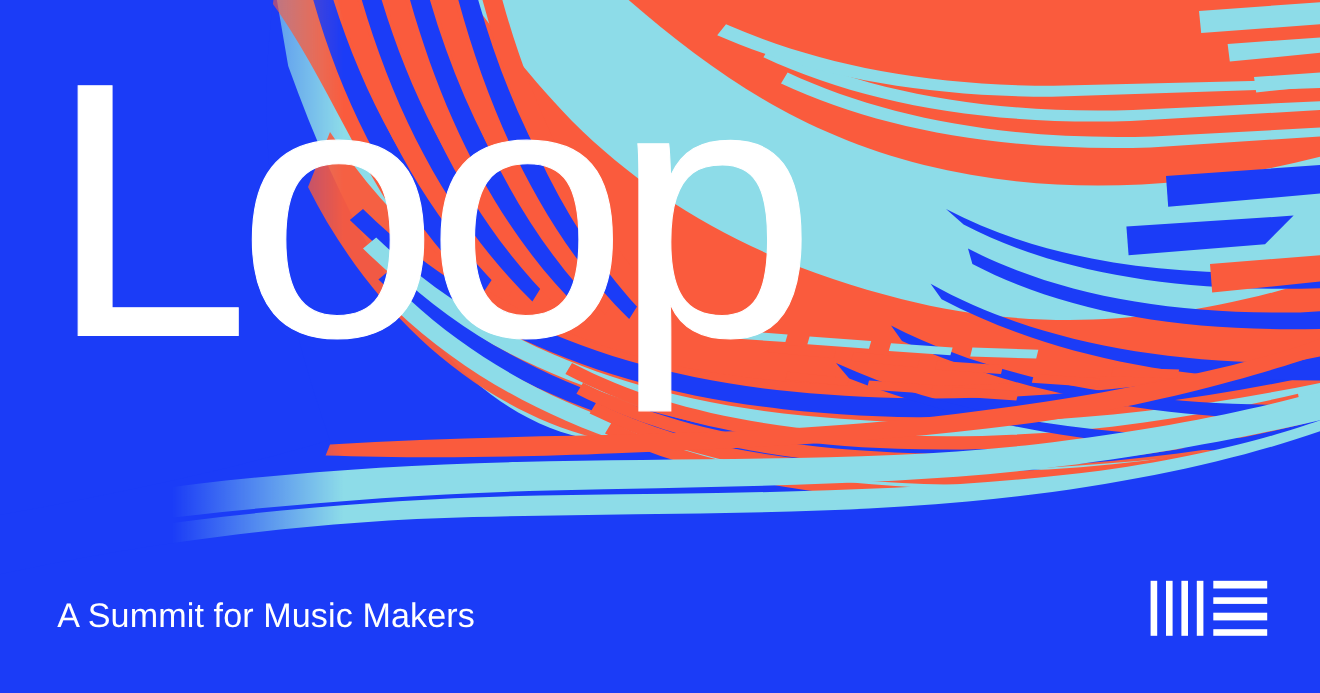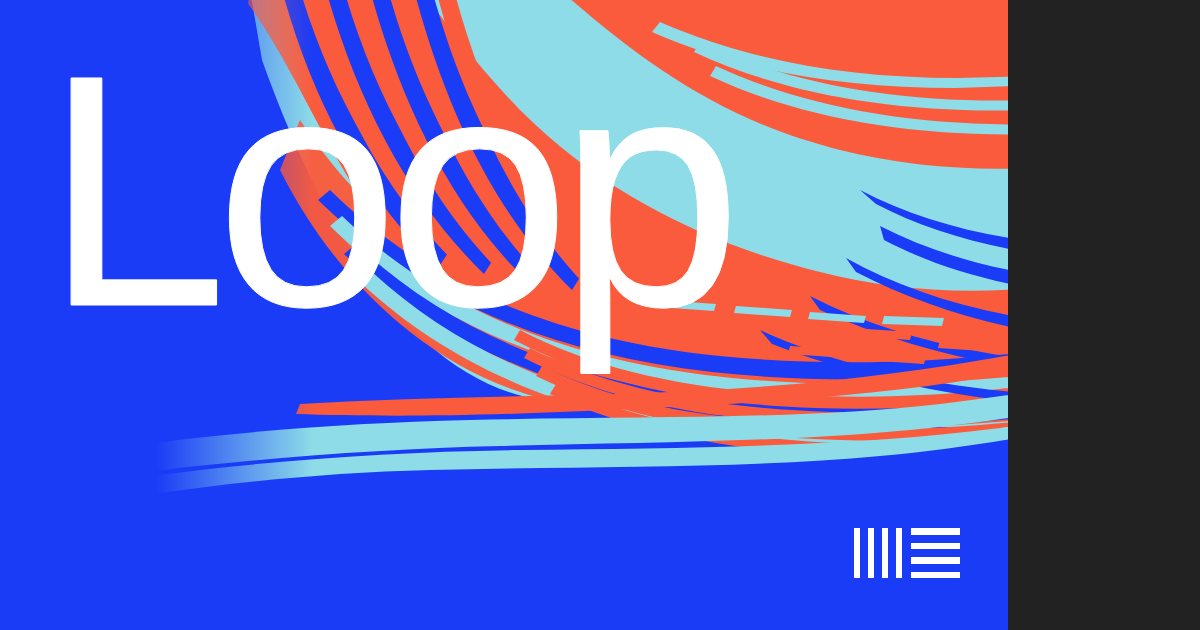--- a/index.html
+++ b/index.html
@@ -3,21 +3,21 @@
 <meta charset="utf-8">
 <title>Loop</title>
 <style>
   html, body {
     margin: 0;
     padding: 0;
     background: #222;
   }
   #poster {
     position: relative;
-    width: 1008px;
+    width: 1200px;
     height: 630px;
     overflow: hidden;
     background: #1B3CF7;
     font-family: "Liberation Sans", sans-serif;
     -webkit-font-smoothing: antialiased;
   }
 
   
   #artwork {
     position: absolute;
@@ -258,20 +258,21 @@
                C270,474 120,496 0,522 Z" fill="#1B3CF7"></path>
 
       <path d="M-10,-10 L250,-10 C230,120 250,260 300,400
                C200,430 90,452 -10,470 Z" fill="#1B3CF7"></path>
     </g>
   </svg>
 
   <h1 id="wordmark">Loop</h1>
 
   <div id="strapline">
+    <div class="strap-line">A Summit for Music Makers</div>
   </div>
 
   <div id="brand-logo">
     <span class="sr-only">Ableton</span>
     <div class="logo-verticals">
       <div class="logo-vbar"></div>
       <div class="logo-vbar"></div>
       <div class="logo-vbar"></div>
       <div class="logo-vbar"></div>
     </div>

